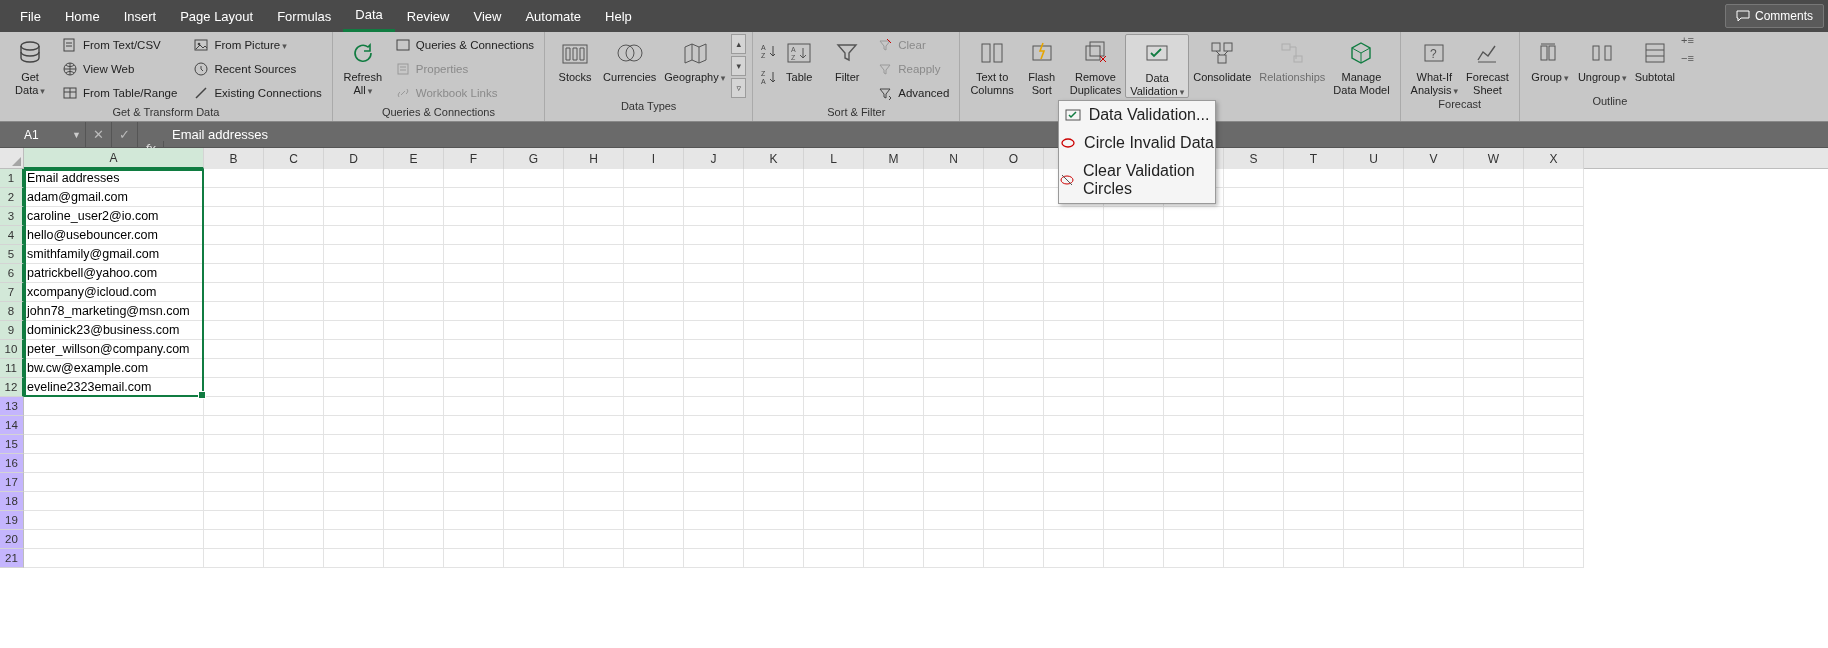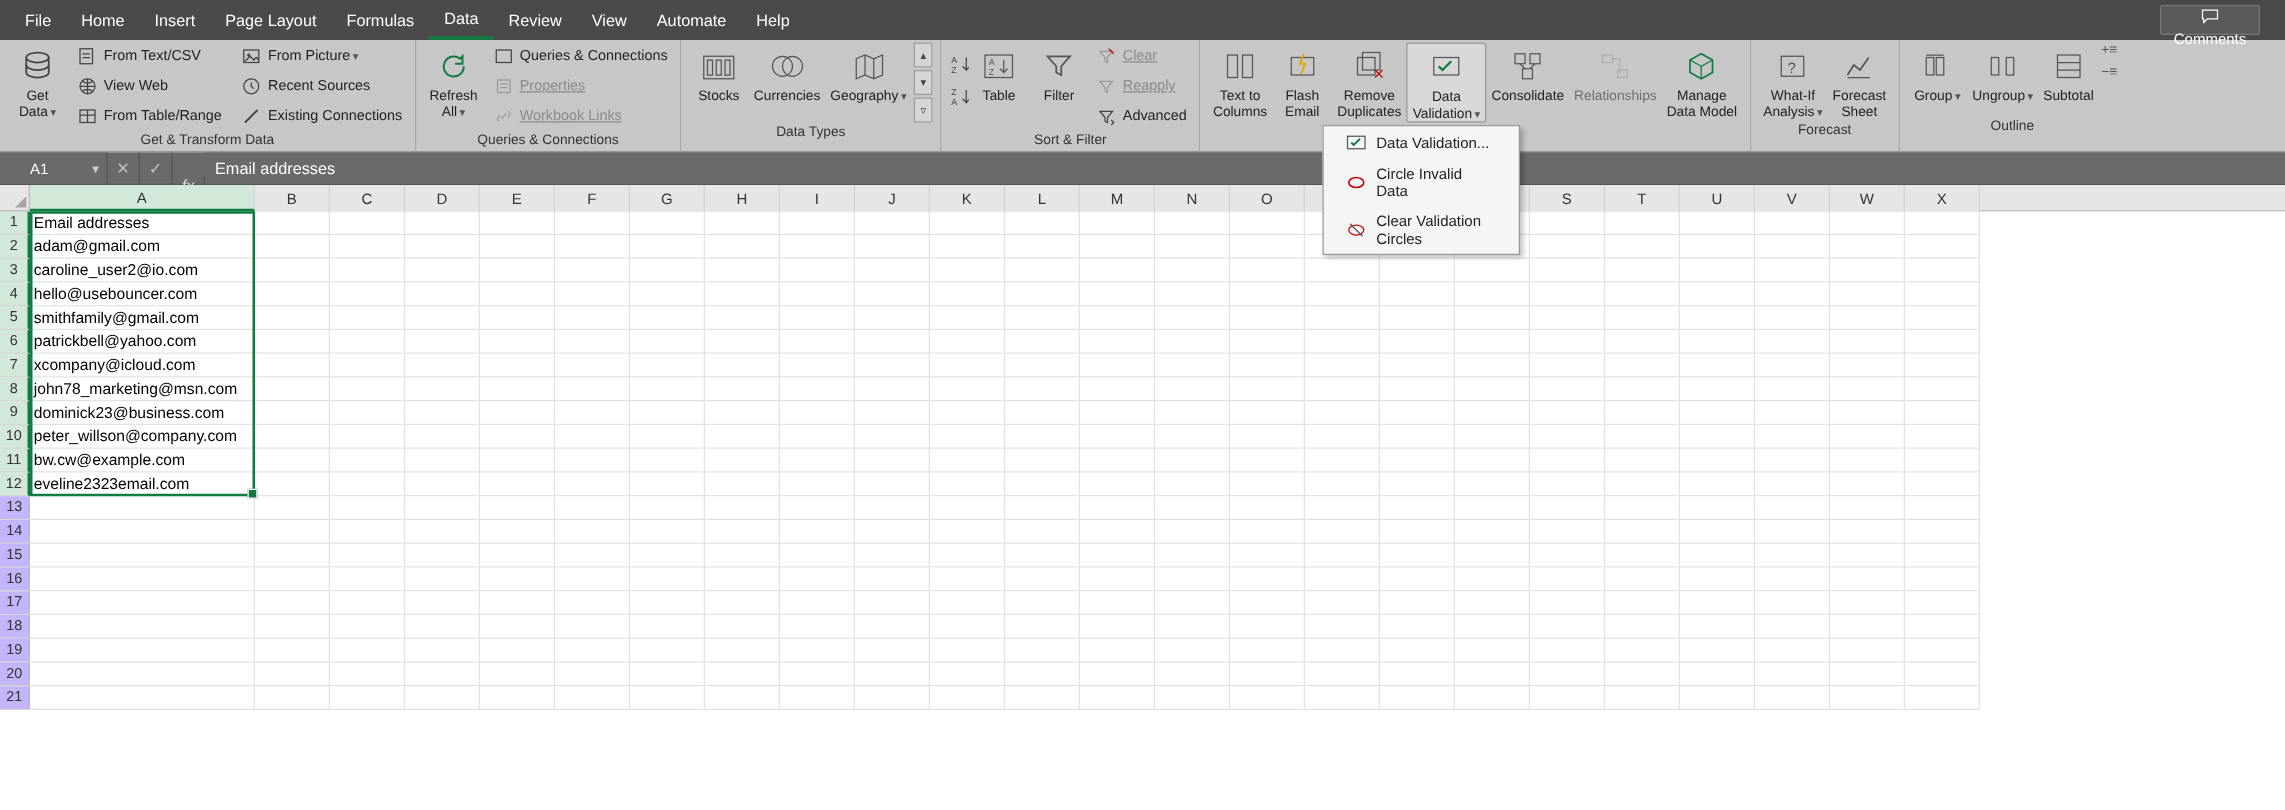--- a/index.html
+++ b/index.html
@@ -3,44 +3,44 @@
 <meta charset="utf-8">
 <style>
 * { margin: 0; padding: 0; box-sizing: border-box; font-family: "Segoe UI", Arial, sans-serif; }
 body { background: #fff; width: 1828px; height: 648px; overflow: hidden; position: relative; }
 
 
 .menu-bar { background: #4a4a4a; height: 32px; display: flex; align-items: stretch; padding-left: 8px; }
 .menu-item { color: #fff; font-size: 13px; padding: 0 12px; display: flex; align-items: center; cursor: pointer; }
 .menu-item.active { background: #4a4a4a; border-bottom: 3px solid #107c41; }
 .menu-spacer { flex: 1; }
-.comments-btn { background: #5a5a5a; border: 1px solid #777; color: #fff; font-size: 12px; padding: 2px 10px; margin: 4px 20px; display: flex; align-items: center; gap: 5px; border-radius: 2px; cursor: pointer; flex-direction: column; }
+.comments-btn { background: #5a5a5a; border: 1px solid #777; color: #fff; font-size: 12px; padding: 2px 10px; margin: 4px 4px; display: flex; align-items: center; gap: 5px; border-radius: 2px; cursor: pointer; }
 
 
 .ribbon { background: #c7c7c7; height: 90px; display: flex; align-items: stretch; border-bottom: 1px solid #888; }
 .ribbon-group { display: flex; flex-direction: column; border-right: 1px solid #aaa; padding: 2px 6px 0 6px; position: relative; }
 .ribbon-group-body { flex: 1; display: flex; align-items: flex-start; }
 .ribbon-group-label { font-size: 11px; color: #333; text-align: center; padding: 2px 0 14px; white-space: nowrap; }
 .rb-col { display: flex; flex-direction: column; gap: 2px; }
 .rb-big { display: flex; flex-direction: column; align-items: center; justify-content: flex-start; padding: 3px 4px 0; cursor: pointer; min-width: 48px; }
 .rb-big-icon { width: 32px; height: 32px; display: flex; align-items: center; justify-content: center; }
 .rb-big-label { font-size: 11px; color: #222; text-align: center; line-height: 1.15; margin-top: 2px; white-space: nowrap; }
 .rb-small { display: flex; align-items: center; gap: 5px; font-size: 11.5px; color: #222; height: 22px; padding: 0 4px; cursor: pointer; white-space: nowrap; }
-.rb-small.disabled { color: #8a8a8a; text-decoration: underline; }
+.rb-small.disabled { color: #8a8a8a; }
 .rb-small-icon { width: 16px; height: 16px; display: flex; align-items: center; justify-content: center; flex: none; }
 .rb-big.selected { background: #d8d8d8; border: 1px solid #9a9a9a; border-radius: 2px; }
 .chev-down::after { content: "▾"; font-size: 9px; margin-left: 2px; color: #555; }
 
 
 .gallery-btns { display: flex; flex-direction: column; gap: 2px; justify-content: center; margin-left: 2px; }
 .gallery-btn { width: 15px; height: 20px; border: 1px solid #9c9c9c; background: #d5d5d5; display: flex; align-items: center; justify-content: center; font-size: 9px; color: #444; cursor: pointer; }
 
 
 .dv-menu { position: absolute; left: 1058px; top: 100px; width: 158px; background: #f5f5f5; border: 1px solid #9a9a9a; box-shadow: 2px 2px 4px rgba(0,0,0,.25); z-index: 50; }
-.dv-item { display: flex; align-items: center; gap: 8px; padding: 5px 18px; font-size: 12px; color: #222; cursor: pointer; }
+.dv-item { display: flex; align-items: center; gap: 8px; padding: 5px 0; font-size: 16px; color: #222; cursor: pointer; justify-content: center; }
 .dv-item .ico { width: 16px; height: 16px; display:flex; align-items:center; justify-content:center; }
 
 
 .name-bar { background: #6a6a6a; height: 26px; display: flex; align-items: stretch; border-bottom: 1px solid #555; }
 .name-box { width: 86px; background: #6a6a6a; color: #fff; font-size: 12px; display: flex; align-items: center; padding-left: 24px; border-right: 1px solid #555; }
 .name-box .chev { margin-left: auto; margin-right: 4px; font-size: 9px; color: #ccc; }
 .fx-btns { display: flex; align-items: center; }
 .fx-btn { width: 26px; height: 26px; display: flex; align-items: center; justify-content: center; color: #bbb; border-right: 1px solid #555; cursor: pointer; font-size: 13px; }
 .fx-label { color: #ddd; font-style: italic; font-size: 13px; width: 26px; display:flex; align-items:center; justify-content:center; border-right:1px solid #555;margin-top:28px;}
 .formula-input { flex: 1; background: #6a6a6a; color: #fff; font-size: 13px; border: none; outline: none; padding-left: 8px; }
@@ -336,21 +336,21 @@
 Columns</span></span>
       </div>
       <div class="rb-big">
         <span class="rb-big-icon">
             <svg width="26" height="26">
               <rect x="4" y="6" width="18" height="14" fill="none" stroke="#555"></rect>
               <path d="M14 3l-3 8h4l-3 8" fill="none" stroke="#e6a500" stroke-width="1.6"></path>
             </svg>
           </span>
         <span class="rb-big-label"><span style="white-space:pre-line">Flash
-Email</span></span>
+Sort</span></span>
       </div>
       <div class="rb-big">
         <span class="rb-big-icon">
             <svg width="26" height="26">
               <rect x="4" y="6" width="14" height="14" fill="none" stroke="#555"></rect>
               <rect x="8" y="2" width="14" height="14" fill="none" stroke="#555"></rect>
               <path d="M18 16l6 6M24 16l-6 6" stroke="#c00"></path>
             </svg>
           </span>
         <span class="rb-big-label"><span style="white-space:pre-line">Remove

